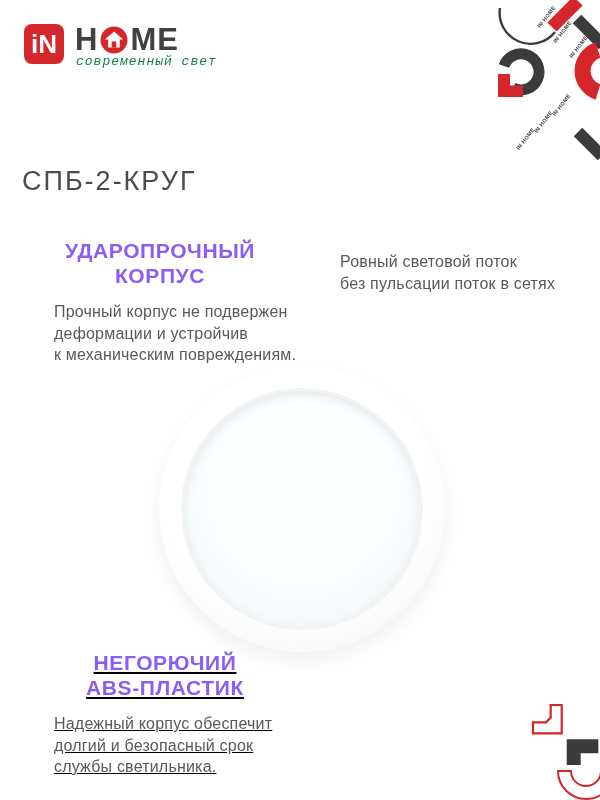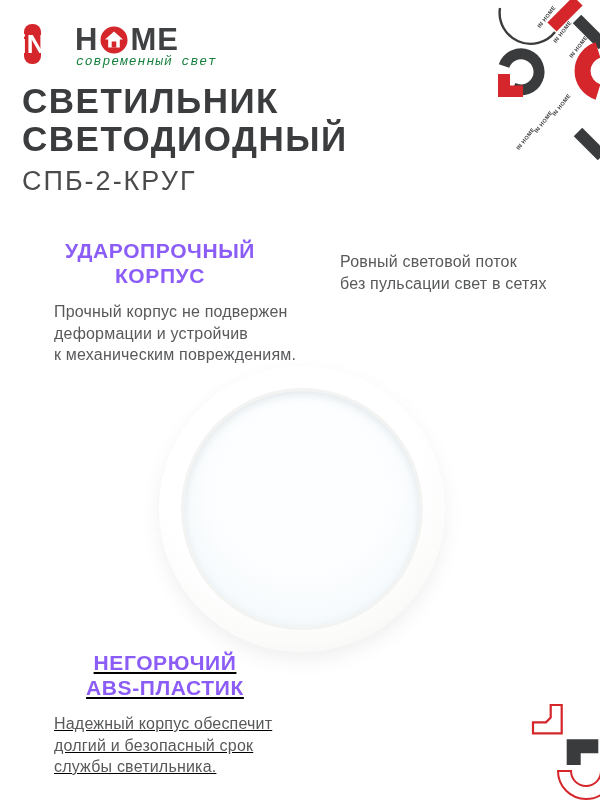--- a/index.html
+++ b/index.html
@@ -7,21 +7,21 @@
     position:relative;
     width:600px;height:800px;
     background:#ffffff;
     overflow:hidden;
     font-family:"Liberation Sans",sans-serif;
     -webkit-font-smoothing:antialiased;
   }
   
   .logo-box{
     position:absolute;left:24px;top:24px;
-    width:17px;height:40px;border-radius:8px;
+    width:40px;height:40px;border-radius:8px;
     background:#d4262b;color:#ffffff;
     display:flex;align-items:center;justify-content:center;
     font-weight:800;font-size:26px;letter-spacing:0;
   }
   .logo-word{
     position:absolute;left:75px;top:25px;height:30px;
     display:flex;align-items:center;
     color:#3f4142;font-weight:800;font-size:31px;letter-spacing:1px;
   }
   .logo-word .o-icon{display:inline-block;width:28px;height:28px;margin:0 2px;}
@@ -107,42 +107,38 @@
     <path d="M 108 74 H 120 V 85.5 H 133 V 97 H 108 Z" fill="#d4262b"></path>
     <path d="M 208 50 A 22 22 0 0 0 208 92" fill="none" stroke="#d4262b" stroke-width="16"></path>
     <g>
       <text class="wm" text-anchor="middle" transform="translate(137,140) rotate(-52)">IN HOME</text>
       <text class="wm" text-anchor="middle" transform="translate(155,123) rotate(-52)">IN HOME</text>
       <text class="wm" text-anchor="middle" transform="translate(173,106) rotate(-52)">IN HOME</text>
     </g>
     <line x1="188" y1="132" x2="212" y2="156" stroke="#3a3b3c" stroke-width="12"></line>
   </svg>
 
-  <div class="title">
-    <div>СВЕТИЛЬНИК</div>
-    <div>СВЕТОДИОДНЫЙ</div>
-  </div>
   <div class="model">СПБ-2-КРУГ</div>
 
   <div class="feature feature-1">
     <div class="f-title">
       <div>УДАРОПРОЧНЫЙ</div>
       <div>КОРПУС</div>
     </div>
     <div class="f-body">
       <div>Прочный корпус не подвержен</div>
       <div>деформации и устройчив</div>
       <div>к механическим повреждениям.</div>
     </div>
   </div>
 
   <div class="feature feature-2">
     <div class="f-body">
       <div>Ровный световой поток</div>
-      <div>без пульсации свет в сетях</div>
+      <div>без пульсации поток в сетях</div>
     </div>
   </div>
 
   <div class="lamp-outer">
     <div class="lamp-inner"></div>
   </div>
 
   <div class="feature feature-3">
     <div class="f-title">
       <div>НЕГОРЮЧИЙ</div>

